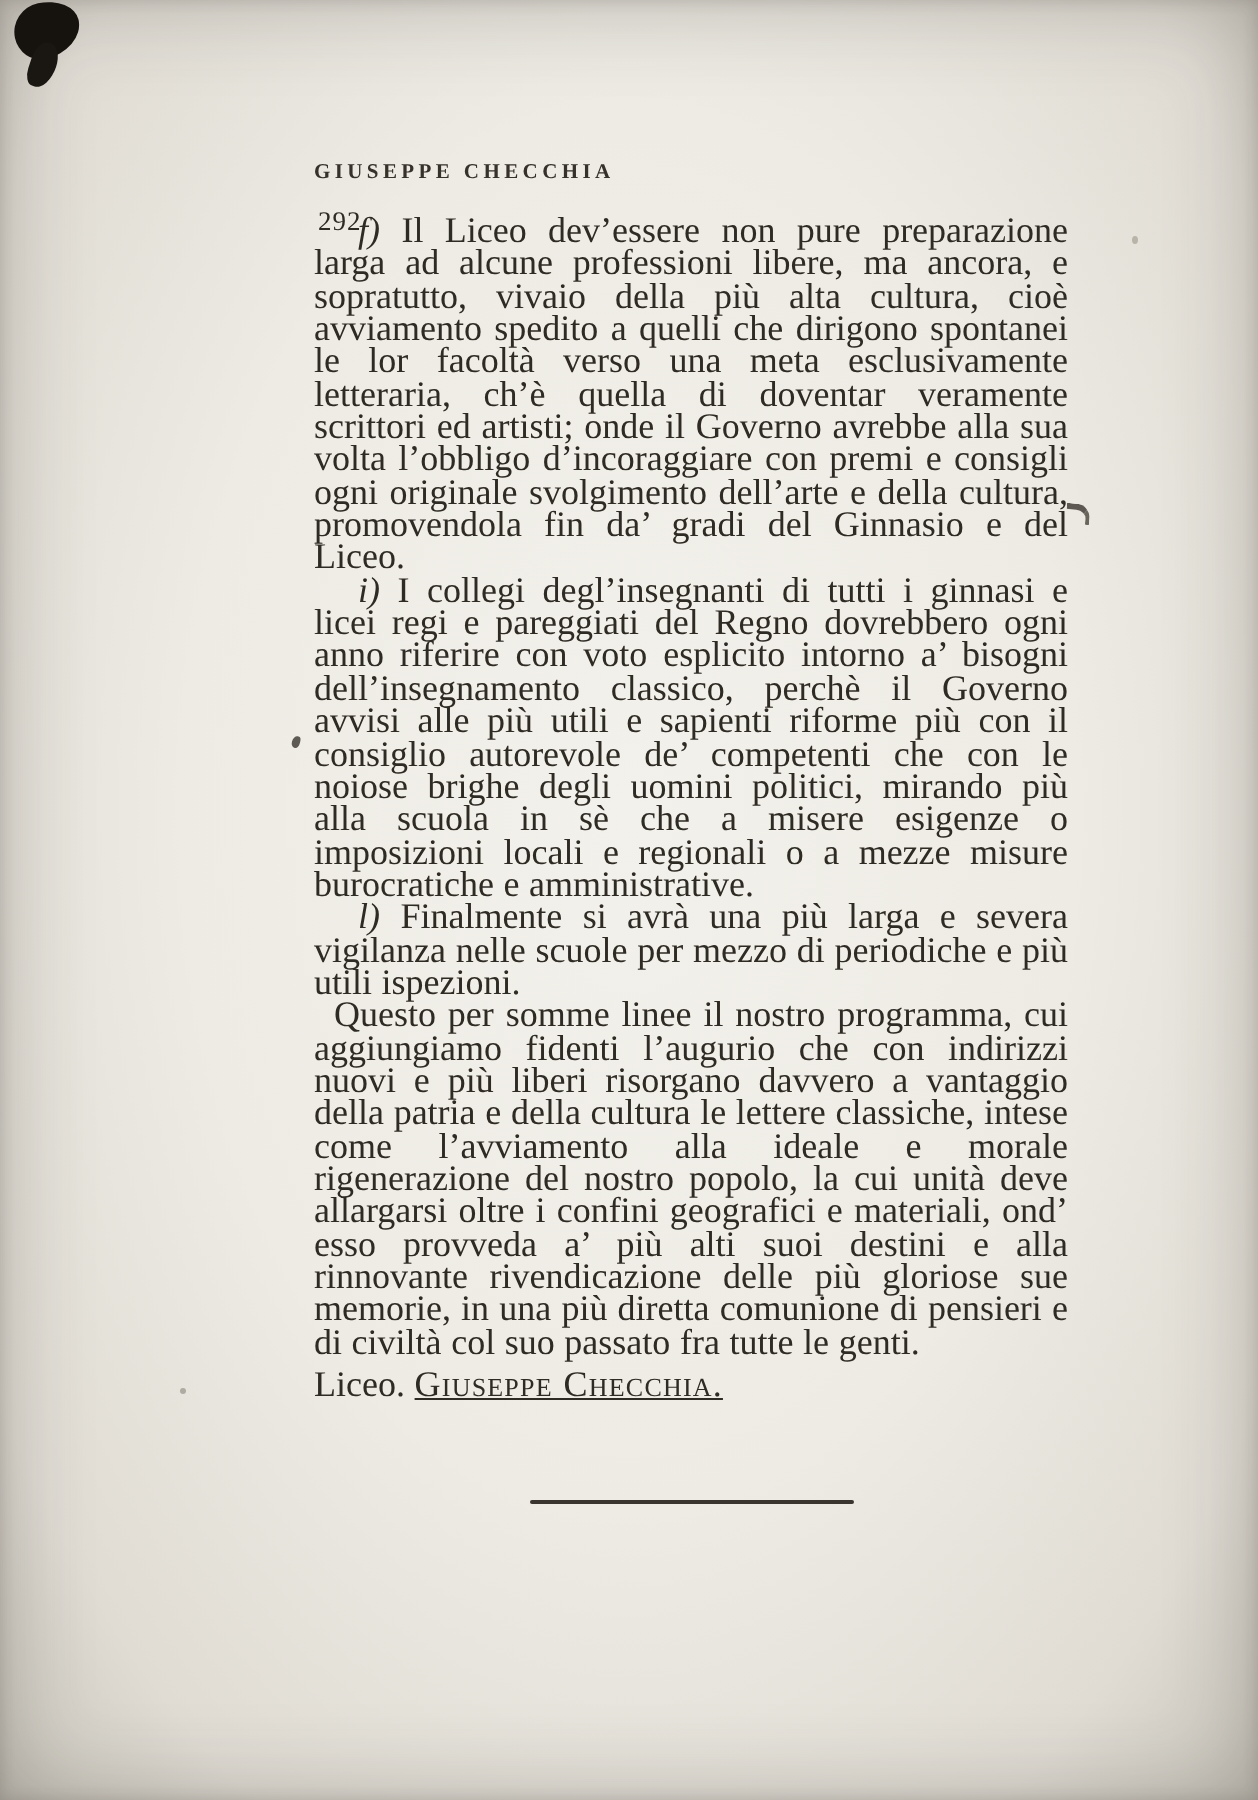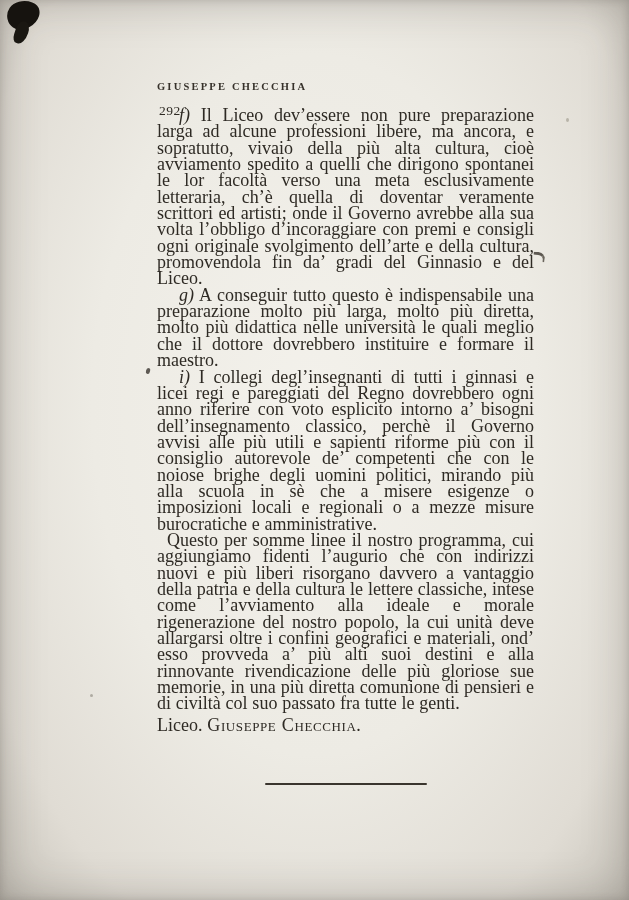--- a/index.html
+++ b/index.html
@@ -40,21 +40,21 @@
   .para.lettered { text-indent:22px; }
   .para.closing-para { text-indent:10px; }
   .lead { font-style:italic; }
 
   .signature {
     margin-top:5px;
     padding-right:18px;
     text-align:right;
     font-size:13.3px;
   }
-  .signature .smallcaps { font-variant:small-caps; letter-spacing:.6px; }
+  .signature .smallcaps { font-variant:small-caps; letter-spacing:.6px;text-decoration:underline; }
 
   .end-rule {
     width:162px; height:2px;
     background:#3a352e;
     margin:50px auto 0;
     border-radius:1px;
   }
 
   
   .artifact { position:absolute; pointer-events:none; }
@@ -108,25 +108,25 @@
 
   <div class="header">
     <span class="page-number">292</span>
     <span class="running-header">GIUSEPPE CHECCHIA</span>
   </div>
 
   <div class="body-text">
 
     <p class="para lettered"><span class="lead">f)</span> <span>Il Liceo dev’essere non pure preparazione larga ad alcune professioni libere, ma ancora, e sopratutto, vivaio della più alta cultura, cioè avviamento spedito a quelli che dirigono spontanei le lor facoltà verso una meta esclusivamente letteraria, ch’è quella di doventar veramente scrittori ed artisti; onde il Governo avrebbe alla sua volta l’obbligo d’incoraggiare con premi e consigli ogni originale svolgimento dell’arte e della cultura, promovendola fin da’ gradi del Ginnasio e del Liceo.</span></p>
 
-    <p class="para lettered"><span class="lead">g)</span> <span>A conseguir tutto questo è indispensabile una preparazione molto più larga, molto più diretta, molto più didattica nelle università le quali meglio che il dottore dovrebbero instituire e formare il maestro.</span></p>
 
 
     <p class="para lettered"><span class="lead">i)</span> <span>I collegi degl’insegnanti di tutti i ginnasi e licei regi e pareggiati del Regno dovrebbero ogni anno riferire con voto esplicito intorno a’ bisogni dell’insegnamento classico, perchè il Governo avvisi alle più utili e sapienti riforme più con il consiglio autorevole de’ competenti che con le noiose brighe degli uomini politici, mirando più alla scuola in sè che a misere esigenze o imposizioni locali e regionali o a mezze misure burocratiche e amministrative.</span></p>
 
+    <p class="para lettered"><span class="lead">l)</span> <span>Finalmente si avrà una più larga e severa vigilanza nelle scuole per mezzo di periodiche e più utili ispezioni.</span></p>
 
     <p class="para closing-para">Questo per somme linee il nostro programma, cui aggiungiamo fidenti l’augurio che con indirizzi nuovi e più liberi risorgano davvero a vantaggio della patria e della cultura le lettere classiche, intese come l’avviamento alla ideale e morale rigenerazione del nostro popolo, la cui unità deve allargarsi oltre i confini geografici e materiali, ond’ esso provveda a’ più alti suoi destini e alla rinnovante rivendicazione delle più gloriose sue memorie, in una più diretta comunione di pensieri e di civiltà col suo passato fra tutte le genti.</p>
 
     <p class="signature"><span>Liceo.</span> <span class="smallcaps">Giuseppe Checchia.</span></p>
 
     <div class="end-rule"></div>
 
   </div>
 
 </div>

